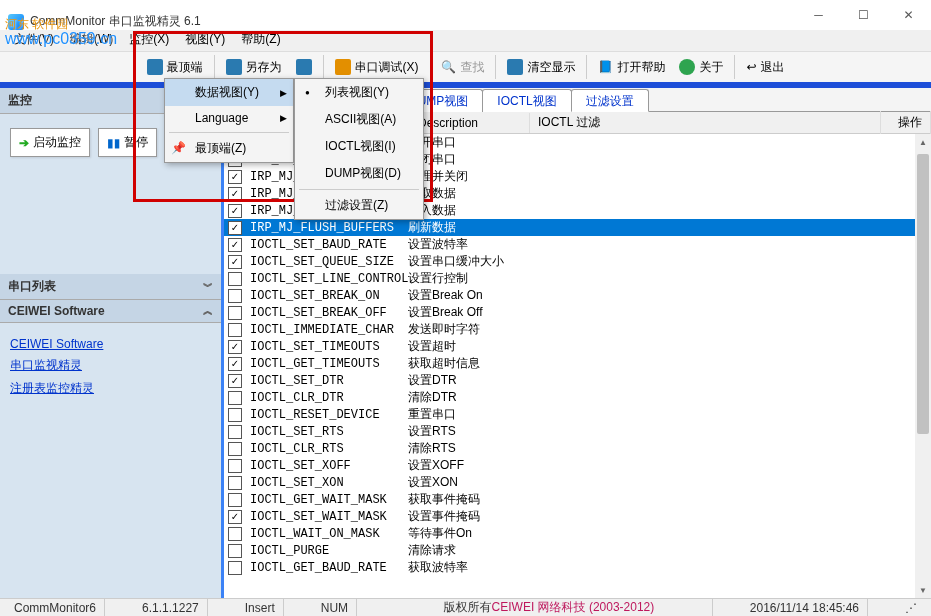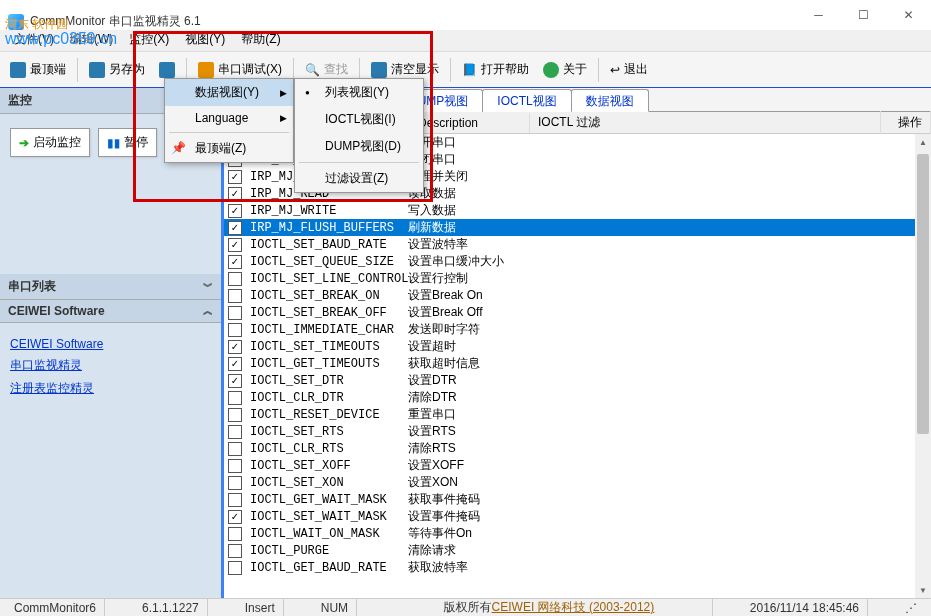--- a/index.html
+++ b/index.html
@@ -11,21 +11,21 @@
 .titlebar .winbtns { position: absolute; right: 0; top: 0; display: flex; }
 .titlebar .winbtn { width: 45px; height: 30px; display: flex; align-items: center; justify-content: center; color: #555; }
 .titlebar .winbtn:last-child { color: #555; }
 
 .watermark { position: absolute; top: 5px; left: 5px; z-index: 1000; pointer-events: none; font-size: 26px; font-weight: normal; color: #e8940c; font-family: "KaiTi", serif; text-shadow: 1px 1px 2px rgba(255,255,255,0.6); }
 .watermark .sub { font-size: 16px; color: #1e90ff; display: block; text-align: center; margin-top: -5px; }
 
 .menubar { height: 22px; background: #f0f0f0; border-bottom: 1px solid #ddd; display: flex; align-items: flex-end; padding-left: 6px; }
 .menubar .item { padding: 3px 8px; cursor: default; }
 
-.toolbar { height: 36px; background: #f5f5f5; border-bottom: 1px solid #1d4ed8; display: flex; align-items: center; padding: 0 4px; gap: 2px; }
+.toolbar { height: 36px; background: #f5f5f5; border-bottom: 6px solid #1d4ed8; display: flex; align-items: center; padding: 0 4px; gap: 2px; justify-content: center; }
 .toolbar .btn { display: flex; align-items: center; padding: 4px 6px; gap: 4px; border-radius: 2px; }
 .toolbar .sep { width: 1px; height: 24px; background: #ccc; margin: 0 3px; }
 .toolbar .ic { width: 16px; height: 16px; display: inline-block; }
 .toolbar .disabled { color: #999; }
 
 .content { display: flex; height: calc(100% - 106px); }
 .sidebar { width: 224px; background: #d7e4f0; border-right: 3px solid #3b82f6; display: flex; flex-direction: column; }
 .sidebar .panel-header { background: #c5d5e5; padding: 4px 8px; font-weight: bold; color: #333; display: flex; justify-content: space-between; align-items: center; border-bottom: 1px solid #aaa; }
 .sidebar .panel-body { padding: 14px 10px; }
 .sidebar .btnrow { display: flex; gap: 8px; margin-bottom: 10px; }
@@ -54,21 +54,21 @@
 .row .chk { width: 14px; height: 14px; margin-right: 8px; border: 1px solid #555; background: #fff; display: inline-flex; align-items: center; justify-content: center; font-size: 10px; color: #000; }
 .row .name { width: 158px; font-family: Consolas, "Courier New", monospace; font-size: 12px; white-space: nowrap; }
 .row .desc { font-size: 12px; }
 
 .scrollbar-v { position: absolute; right: 0; top: 0; bottom: 0; width: 16px; background: #f0f0f0; }
 .scrollbar-v .thumb { position: absolute; left: 2px; right: 2px; top: 20px; height: 280px; background: #c1c1c1; border-radius: 2px; }
 .scrollbar-v .arrow { height: 16px; display: flex; align-items: center; justify-content: center; color: #666; font-size: 8px; }
 
 .statusbar { height: 18px; background: #f0f0f0; border-top: 1px solid #ccc; display: flex; align-items: center; padding: 0 6px; font-size: 11px; color: #333; gap: 29px; }
 .statusbar .cell { padding: 0 8px; border-right: 1px solid #ccc; height: 100%; display: flex; align-items: center; }
-.statusbar .link { color: #a16207; text-decoration: underline; }
+.statusbar .link { color: #be185d; }
 .statusbar .right { margin-left: auto; }
 
 
 .ctxmenu { position: absolute; background: #f4f4f4; border: 1px solid #999; box-shadow: 2px 2px 6px rgba(0,0,0,0.3); z-index: 500; }
 .outline { position: absolute; border: 3px solid #d00000; z-index: 400; pointer-events: none; }
 .ctxmenu .mitem { padding: 5px 24px 5px 30px; display: flex; align-items: center; white-space: nowrap; position: relative; }
 .ctxmenu .mitem.hl { background: #c5dbf0; }
 .ctxmenu .mitem .arrow { position: absolute; right: 6px; font-size: 9px; }
 .ctxmenu .mitem .bullet { position: absolute; left: 10px; font-size: 8px; }
 .ctxmenu .icon-slot { position: absolute; left: 6px; width: 16px; height: 16px; }
@@ -183,21 +183,21 @@
     </div>
     <div style="flex:2"></div>
   </div>
 
   <div class="main">
     <div class="tabs">
       <div class="tab" style="width:100px"></div>
       <div class="tab" style="width:70px"></div>
       <div class="tab">DUMP视图</div>
       <div class="tab">IOCTL视图</div>
-      <div class="tab active">数据视图</div>
+      <div class="tab active">过滤设置</div>
     </div>
     <div class="tbl-header">
       <div class="col col-chk"></div>
       <div class="col col-name" style="visibility:hidden">Name</div>
       <div class="col col-desc">Description</div>
       <div class="col col-ioctl">IOCTL 过滤</div>
       <div class="col col-op">操作</div>
     </div>
     <div class="tbl-body" id="tbl-body">
 
@@ -355,20 +355,23 @@
   <div class="mitem">
       <span class="icon-slot">📌</span>
       <span>最顶端(Z)</span>
     </div>
 </div>
 
 <div class="ctxmenu" style="left:294px; top:78px; width:130px;">
   <div class="mitem">
       <span class="bullet">●</span>
       <span>列表视图(Y)</span>
+    </div>
+  <div class="mitem">
+      <span>ASCII视图(A)</span>
     </div>
   <div class="mitem">
       <span>IOCTL视图(I)</span>
     </div>
   <div class="mitem">
       <span>DUMP视图(D)</span>
     </div>
   <div style="height:1px;background:#ccc;margin:2px 4px"></div>
   <div class="mitem">
       <span>过滤设置(Z)</span>

